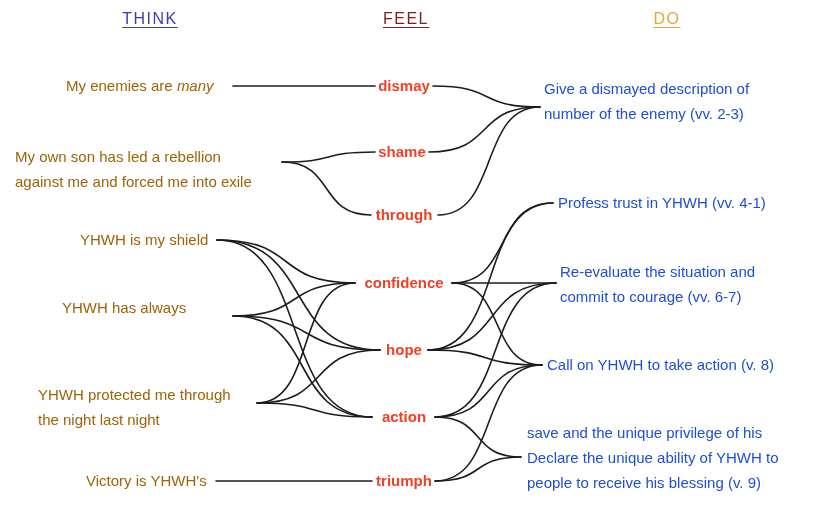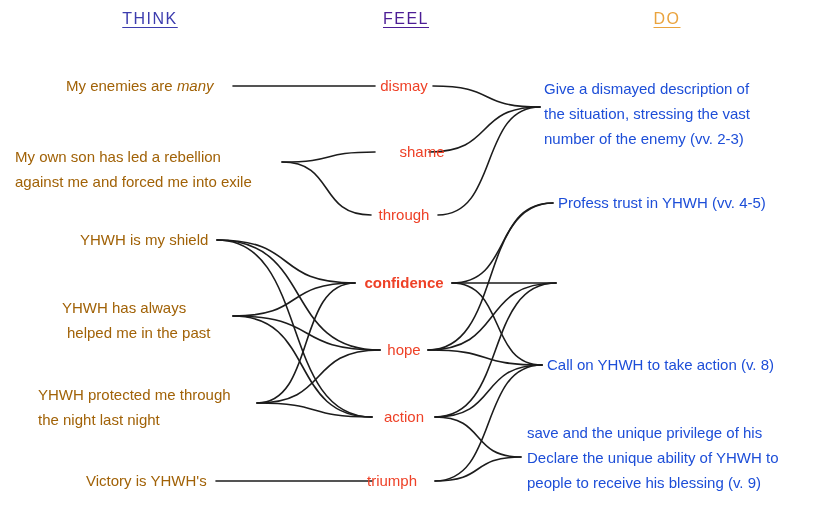--- a/index.html
+++ b/index.html
@@ -5,24 +5,24 @@
   html,body{margin:0;padding:0;background:#ffffff;}
   body{width:825px;height:512px;position:relative;overflow:hidden;
        font-family:"Liberation Sans","DejaVu Sans",sans-serif;}
   .stage{position:absolute;left:0;top:0;width:825px;height:512px;}
   svg.wires{position:absolute;left:0;top:0;z-index:1;}
   svg.wires path{fill:none;stroke:#1c1c1c;stroke-width:1.6;stroke-linecap:round;}
   .node{position:absolute;z-index:2;font-size:15px;line-height:25px;white-space:nowrap;}
   .hdr{position:absolute;z-index:2;font-size:16px;line-height:20px;letter-spacing:1.5px;
        text-decoration:underline;text-underline-offset:3px;transform:translate(-50%,-50%);}
   .think-text{color:#a16207;}
-  .feel-text{color:#ee4127;}
+  .feel-text{color:#ee4127;font-weight:bold;}
   .do-text{color:#1d4ed8;}
   .hdr-think{color:#3c3cae;}
-  .hdr-feel{color:#4c1d95;}
+  .hdr-feel{color:#7f1d1d;}
   .hdr-do{color:#eaa33d;text-decoration:underline;}
   .feel-node{transform:translate(-50%,-50%);line-height:20px;}
   .feel-bold{font-weight:700;}
   .node em{font-style:italic;}
 </style>
 </head>
 <body>
 
 <div class="stage">
 
@@ -64,46 +64,48 @@
 
   <div class="node think-text" style="left:15px;top:144px">
     <div>My own son has led a rebellion</div>
     <div>against me and forced me into exile</div>
   </div>
 
   <div class="node think-text" style="left:80px;top:228px;line-height:24px">YHWH is my shield</div>
 
   <div class="node think-text" style="left:62px;top:295px">
     <div>YHWH has always</div>
-    <div style="padding-left:5px">helped me in the past</div>
   </div>
 
   <div class="node think-text" style="left:38px;top:382px">
     <div>YHWH protected me through</div>
     <div>the night last night</div>
   </div>
 
   <div class="node think-text" style="left:86px;top:469px;line-height:24px">Victory is YHWH's</div>
 
   <div class="node feel-node feel-text" style="left:404px;top:86px">dismay</div>
-  <div class="node feel-node feel-text" style="left:422px;top:152px">shame</div>
+  <div class="node feel-node feel-text" style="left:402px;top:152px">shame</div>
   <div class="node feel-node feel-text" style="left:404px;top:215px">through</div>
   <div class="node feel-node feel-text feel-bold" style="left:404px;top:283px">confidence</div>
   <div class="node feel-node feel-text" style="left:404px;top:350px">hope</div>
   <div class="node feel-node feel-text" style="left:404px;top:417px">action</div>
-  <div class="node feel-node feel-text" style="left:392px;top:481px">triumph</div>
+  <div class="node feel-node feel-text" style="left:404px;top:481px">triumph</div>
 
   <div class="node do-text" style="left:544px;top:76px">
     <div>Give a dismayed description of</div>
-    <div>the situation, stressing the vast</div>
     <div>number of the enemy (vv. 2-3)</div>
   </div>
 
-  <div class="node do-text" style="left:558px;top:191px;line-height:24px">Profess trust in YHWH (vv. 4-5)</div>
+  <div class="node do-text" style="left:558px;top:191px;line-height:24px">Profess trust in YHWH (vv. 4-1)</div>
 
+  <div class="node do-text" style="left:560px;top:259px">
+    <div>Re-evaluate the situation and</div>
+    <div>commit to courage (vv. 6-7)</div>
+  </div>
 
   <div class="node do-text" style="left:547px;top:353px;line-height:24px">Call on YHWH to take action (v. 8)</div>
 
   <div class="node do-text" style="left:527px;top:420px">
     <div>save and the unique privilege of his</div>
     <div>Declare the unique ability of YHWH to</div>
     <div>people to receive his blessing (v. 9)</div>
   </div>
 
 </div>

